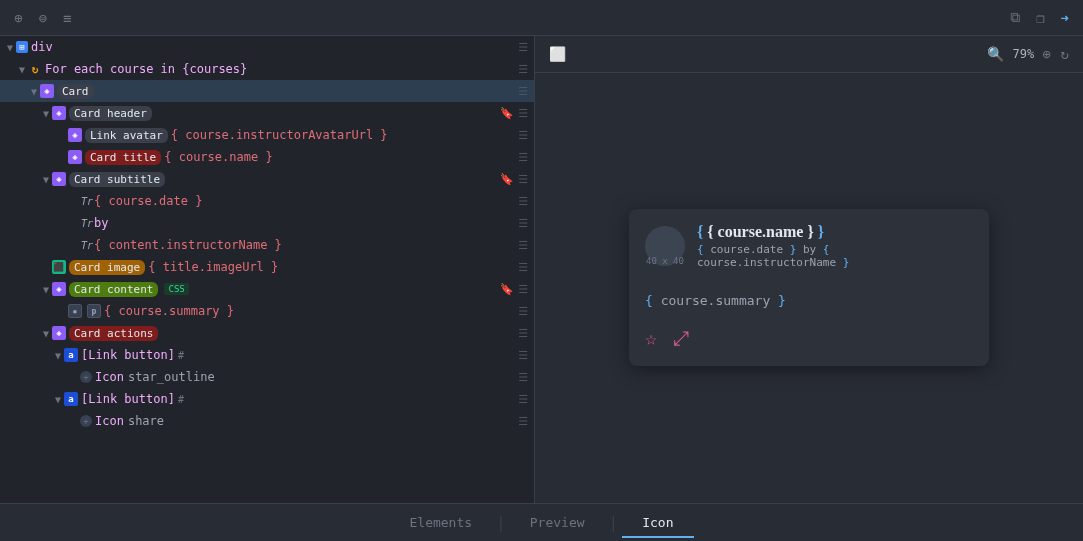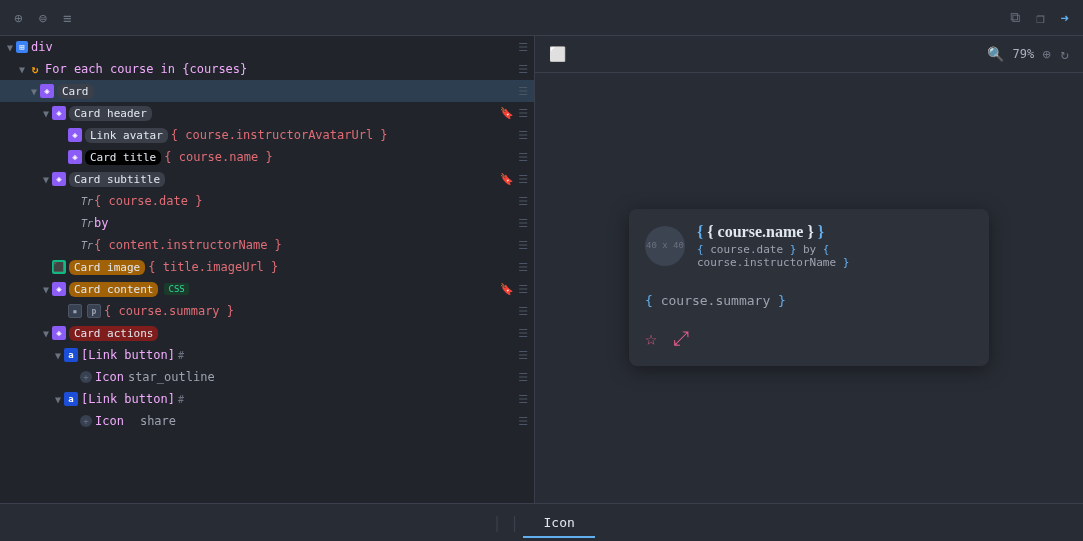--- a/index.html
+++ b/index.html
@@ -111,24 +111,24 @@
       display: inline-block;
       padding: 1px 5px;
       border-radius: 6px;
       font-size: 11px;
       font-weight: 500;
       margin-right: 3px;
     }
     .tag-card { background: #3b3f4a; color: #e2e8f0; }
     .tag-card-header { background: #3b3f4a; color: #e2e8f0; }
     .tag-card-avatar { background: #3b3f4a; color: #e2e8f0; }
-    .tag-card-title { background: #000000; color: #e2e8f0; }
+    .tag-card-title { background: #7f1d1d; color: #e2e8f0; }
     .tag-card-subtitle { background: #3b3f4a; color: #e2e8f0; }
     .tag-card-image { background: #a16207; color: #e2e8f0; }
-    .tag-card-content { background: #a16207; color: #e2e8f0; }
+    .tag-card-content { background: #4d7c0f; color: #e2e8f0; }
     .tag-card-actions { background: #7f1d1d; color: #e2e8f0; }
     .tag-css { background: #1a3a2a; color: #34d399; font-size: 9px; margin-left: 3px; padding: 1px 4px; border-radius: 2px; }
     .tag-hash { color: #6b7280; margin-left: 3px; font-size: 10px; }
 
     .template-var { color: #e06c75; }
     .node-text { color: #f0abfc; }
 
     .icon-grid {
       display: inline-flex;
       width: 12px;
@@ -184,26 +184,25 @@
       padding: 14px 16px 10px;
       gap: 12px;
     }
 
     .avatar-placeholder {
       width: 40px;
       height: 40px;
       border-radius: 50%;
       background: #3d4451;
       display: flex;
-      align-items: center;
+      align-items: flex-end;
       justify-content: center;
       font-size: 9px;
       color: #6b7280;
       flex-shrink: 0;
-      font-family: Liberation Mono, monospace;
     }
 
     .card-title-area { flex: 1; }
 
     .card-name {
       font-size: 16px;
       font-weight: 600;
       color: #e2e8f0;
       font-family: Georgia, serif;
     }
@@ -530,21 +529,21 @@
       <span class="right-icons">
         <span class="right-icon">☰</span>
       </span>
     </div>
 
     <div class="tree-line">
       <span class="indent" style="width:68px;"></span>
       <span class="expand-arrow none"></span>
       <span class="icon-plus-circle">+</span>
       <span class="node-text">Icon</span>
-      <span class="node-text" style="color:#9ca3af; margin-left:16px;">share</span>
+      <span class="node-text" style="color:#9ca3af; margin-left:4px;">share</span>
       <span class="right-icons">
         <span class="right-icon">☰</span>
       </span>
     </div>
 
   </div>
 
   <div class="right-panel">
 
     <div class="preview-toolbar">
@@ -588,16 +587,18 @@
           <span class="action-icon">⤢</span>
         </div>
 
       </div>
     </div>
   </div>
 
 </div>
 
 <div class="bottom-tabs">
+  <span class="tab-item">Elements</span>
   <span class="tab-separator">|</span>
+  <span class="tab-item">Preview</span>
   <span class="tab-separator">|</span>
   <span class="tab-item active">Icon</span>
 </div>
 
 </body></html>

